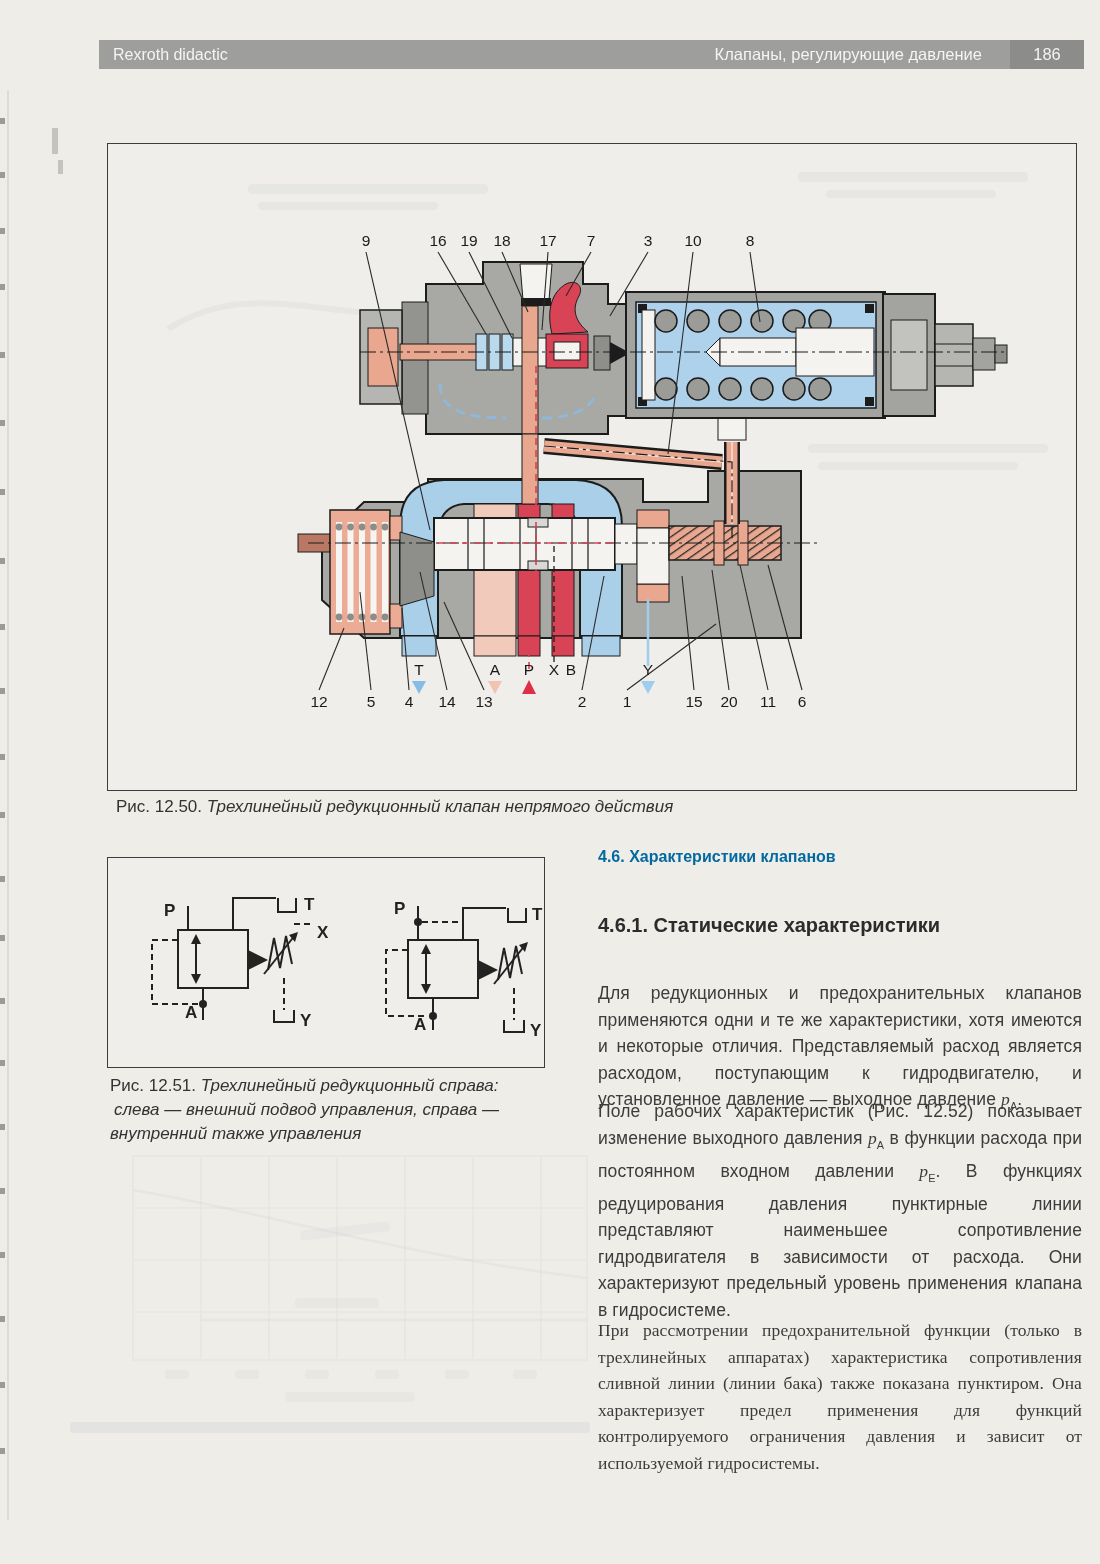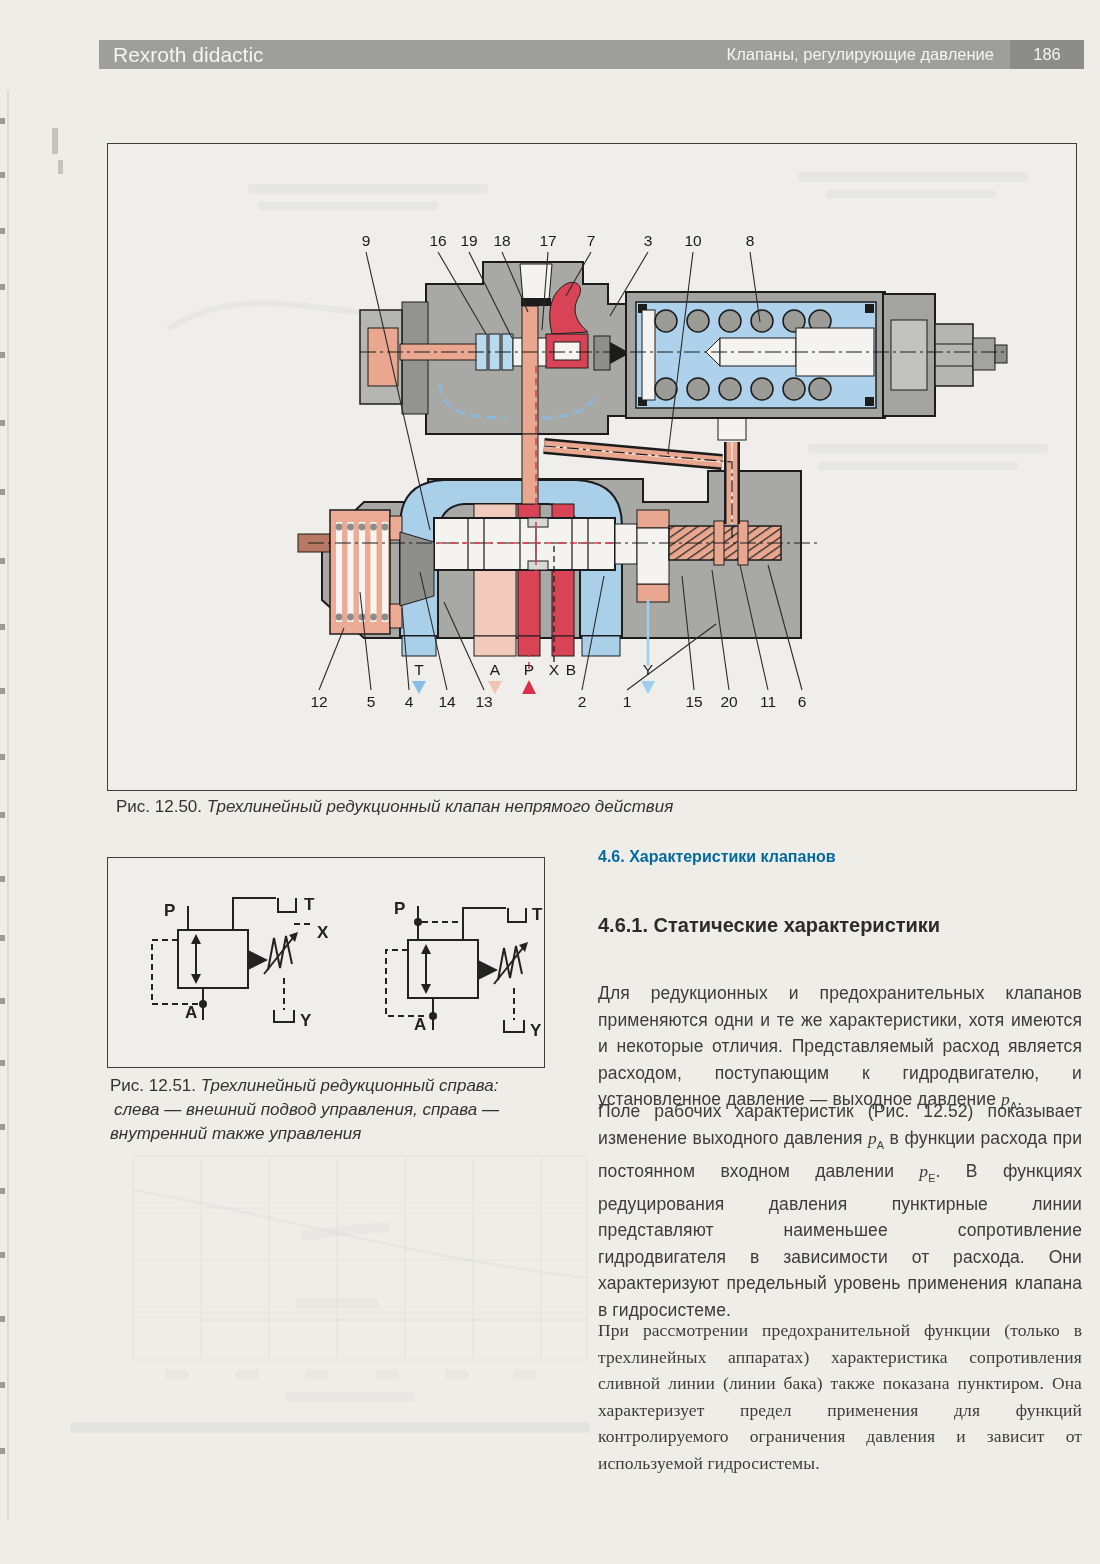--- a/index.html
+++ b/index.html
@@ -8,22 +8,22 @@
     background:#eeede8;
     font-family:"Liberation Sans", sans-serif;
     color:#3c3c3c;
   }
   
   .edge-line{position:absolute;left:7px;top:90px;width:2px;height:1430px;background:rgba(0,0,0,.07);}
   .tick{position:absolute;left:0;width:5px;height:6px;background:#4a4a46;opacity:.5;}
   .smudge{position:absolute;background:#555;opacity:.28;}
   
   .header-bar{position:absolute;left:99px;top:40px;width:985px;height:29px;background:#9e9e9c;display:flex;align-items:center;}
-  .header-left{color:#f4f4f2;font-size:21px;padding-left:14px;flex:0 0 auto;}
-  .header-right{color:#f4f4f2;font-size:16.5px;margin-left:auto;padding-right:16px;}
+  .header-left{color:#f4f4f2;font-size:16px;padding-left:14px;flex:0 0 auto;}
+  .header-right{color:#f4f4f2;font-size:16.5px;margin-left:auto;padding-right:28px;}
   .header-page{width:74px;height:29px;background:#8c8c8a;color:#f4f4f2;font-size:16.5px;
     display:flex;align-items:center;justify-content:center;flex:0 0 auto;}
   
   .fig1250{position:absolute;left:107px;top:143px;width:968px;height:646px;border:1.5px solid #3d3d3a;background:#efeeea;}
   .fig1250 svg{display:block;}
   .caption{position:absolute;font-size:17px;color:#333;}
   .cap-prefix{font-style:normal;}
   .cap-it{font-style:italic;}
   .cap50{left:116px;top:797px;width:760px;}
   

